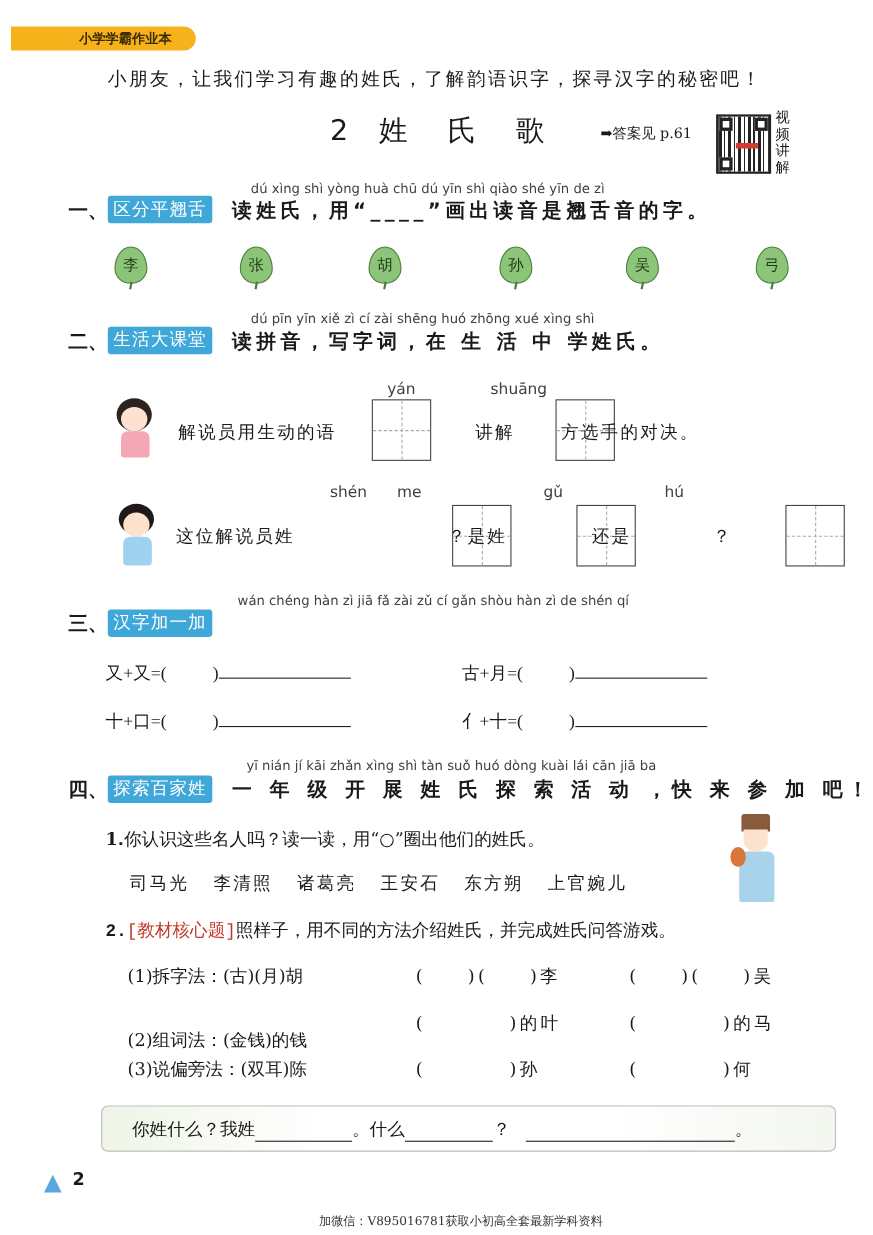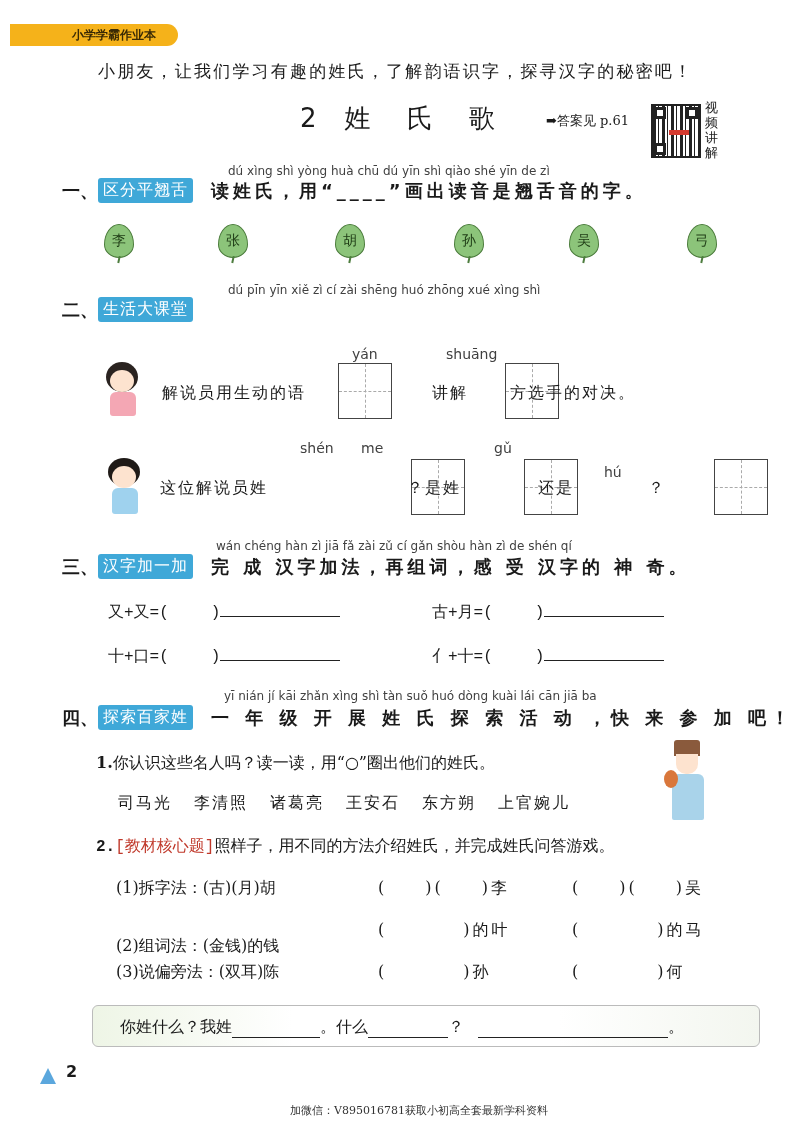--- a/index.html
+++ b/index.html
@@ -38,21 +38,21 @@
     display: flex; align-items: center; justify-content: center;
     font-size: 14px; color: #1d3a14;
   }
   .leaf::after { content: ""; position: absolute; bottom: -6px; left: 13px; width: 1.5px; height: 7px; background: #4d7d3e; transform: rotate(12deg); }
 
   .tian { display: inline-block; position: relative; width: 54px; height: 56px; border: 1px solid #444; }
   .tian::before { content: ""; position: absolute; left: 50%; top: 0; bottom: 0; border-left: 1px dashed #aaa; }
   .tian::after { content: ""; position: absolute; top: 50%; left: 0; right: 0; border-top: 1px dashed #aaa; }
 
   .sentence { font-size: 16px; font-family: "DejaVu Serif", serif; letter-spacing: 2px; }
-  .eq { font-size: 16px; font-family: Liberation Mono, monospace; margin-left: 12px; }
+  .eq { font-size: 16px; font-family: Liberation Serif, serif; }
   .uline { display: inline-block; border-bottom: 1.2px solid #222; }
 
   .q-line { font-size: 16px; font-family: "DejaVu Serif", serif; }
   .red { color: #c0392b; }
 
   .dialog-box { left: 92px; top: 1005px; width: 668px; height: 42px; border: 1px solid #bbb; border-radius: 6px;
     background: linear-gradient(90deg, #eef5e6 0%, #fff 30%, #fff 70%, #f3f6ef 100%); }
 
   .page-num { left: 66px; top: 1062px; font-size: 16px; font-weight: bold; }
   .footer-note { left: 0; top: 1103px; width: 794px; text-align: center; font-size: 11px; font-family: "DejaVu Serif", serif; color: #333; padding-left: 44px; }
@@ -106,20 +106,21 @@
   </div>
 <div class="abs leaf" style="left:687px;top:224px;">
     <span>弓</span>
   </div>
 
 
 <div class="abs pinyin" style="left:228px;top:283px;">dú  pīn  yīn    xiě  zì   cí     zài shēng huó zhōng xué xìng shì</div>
 <div class="abs sec-line" style="left:62px;top:297px;">
   <span class="sec-num">二、</span>
   <span class="sec-tag">生活大课堂</span>
+  <span class="sec-text">读拼音，写字词，在 生 活 中 学姓氏。</span>
 </div>
 
 
 <div class="abs" style="left:100px;top:362px;width:44px;height:56px;">
   <div style="position:absolute;left:6px;top:0;width:32px;height:30px;border-radius:50%;background:#2a2320;"></div>
   <div style="position:absolute;left:10px;top:8px;width:24px;height:22px;border-radius:50%;background:#fde3cf;"></div>
   <div style="position:absolute;left:10px;top:30px;width:26px;height:24px;border-radius:6px 6px 3px 3px;background:#f4a7b4;"></div>
 </div>
 
 <div class="abs pinyin" style="left:352px;top:346px;font-size:14px;">yán</div>
@@ -133,37 +134,36 @@
 
 <div class="abs" style="left:104px;top:458px;width:42px;height:58px;">
   <div style="position:absolute;left:4px;top:0;width:32px;height:28px;border-radius:50%;background:#1f1a17;"></div>
   <div style="position:absolute;left:8px;top:8px;width:24px;height:22px;border-radius:50%;background:#fde3cf;"></div>
   <div style="position:absolute;left:8px;top:30px;width:26px;height:26px;border-radius:6px 6px 3px 3px;background:#9fd2ee;"></div>
 </div>
 
 <div class="abs pinyin" style="left:300px;top:440px;font-size:14px;">shén</div>
 <div class="abs pinyin" style="left:361px;top:440px;font-size:14px;">me</div>
 <div class="abs pinyin" style="left:494px;top:440px;font-size:14px;">gǔ</div>
-<div class="abs pinyin" style="left:604px;top:440px;font-size:14px;margin-top:24px;">hú</div>
+<div class="abs pinyin" style="left:604px;top:440px;font-size:14px;">hú</div>
 
 <div class="abs sentence" style="left:160px;top:478px;">这位解说员姓</div>
 <div class="abs tian" style="left:293px;top:459px;"></div>
 <div class="abs tian" style="left:347px;top:459px;"></div>
 <div class="abs sentence" style="left:407px;top:478px;">？是姓</div>
 <div class="abs tian" style="left:478px;top:459px;"></div>
 <div class="abs sentence" style="left:538px;top:478px;">还是</div>
 
 <div class="abs sentence" style="left:648px;top:478px;">？</div>
 
 
 <div class="abs pinyin" style="left:216px;top:539px;">wán chéng hàn  zì  jiā  fǎ    zài  zǔ  cí    gǎn shòu hàn  zì  de  shén  qí</div>
 <div class="abs sec-line" style="left:62px;top:554px;">
   <span class="sec-num">三、</span>
   <span class="sec-tag">汉字加一加</span>
-  <span class="sec-text">完 成 汉字加法，再组词，感 受 汉字的 神 奇。</span>
 </div>
 
 <div class="abs eq" style="left:96px;top:602px;">
   <span>又+又=(</span><span style="display:inline-block;width:42px;"></span><span>)</span><span class="uline" style="width:120px;"></span>
 </div>
 <div class="abs eq" style="left:420px;top:602px;">
   <span>古+月=(</span><span style="display:inline-block;width:42px;"></span><span>)</span><span class="uline" style="width:120px;"></span>
 </div>
 <div class="abs eq" style="left:96px;top:646px;">
   <span>十+口=(</span><span style="display:inline-block;width:42px;"></span><span>)</span><span class="uline" style="width:120px;"></span>

